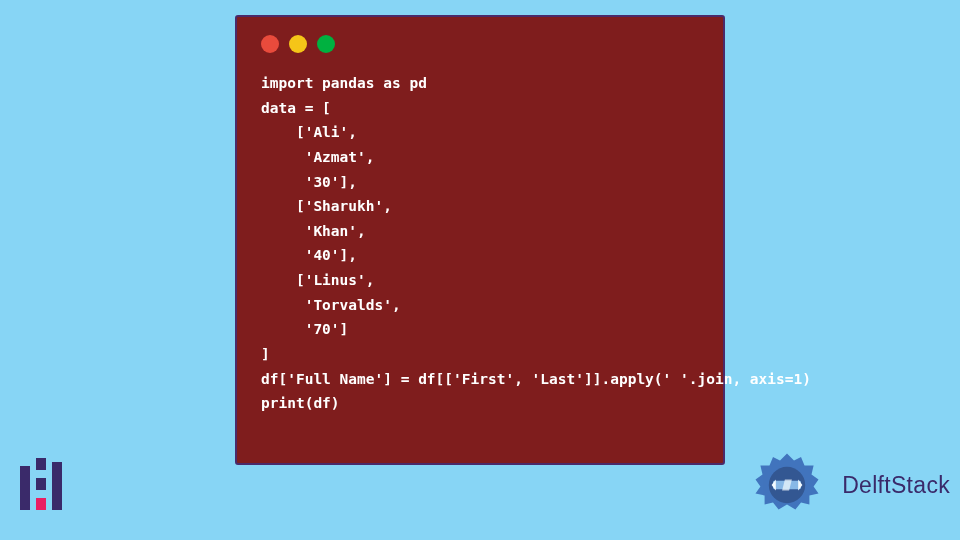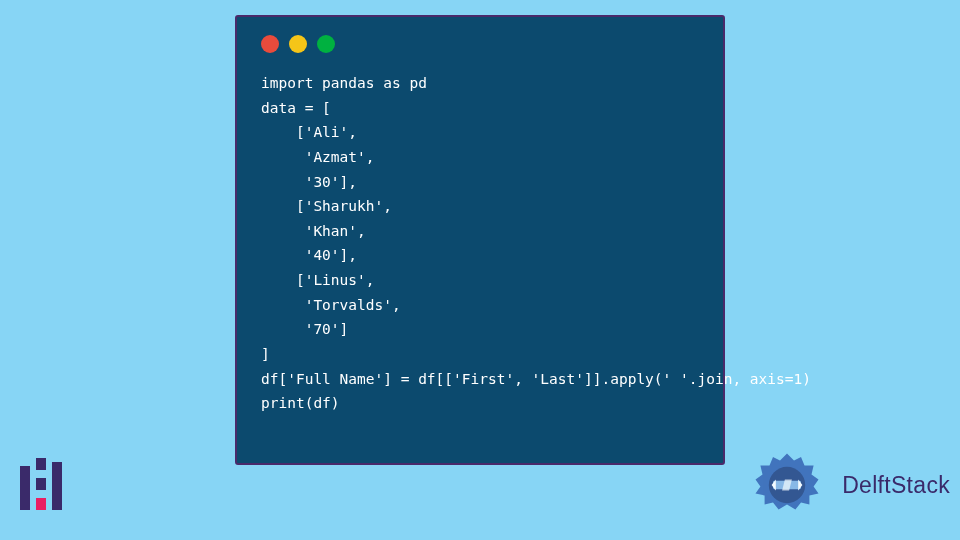--- a/index.html
+++ b/index.html
@@ -13,24 +13,25 @@
       background: #87d5f5;
       position: relative;
       font-family: 'Segoe UI', Tahoma, sans-serif;
     }
     .code-window {
       position: absolute;
       left: 235px;
       top: 15px;
       width: 490px;
       height: 450px;
-      background: #0c4a6e;
+      background: #7f1d1d;
       border: 2px solid #4a2a6a;
       border-radius: 3px;
       padding: 18px 24px;
+      font-weight: bold;
     }
     .window-dots {
       display: flex;
       gap: 10px;
       margin-bottom: 18px;
     }
     .dot {
       width: 18px;
       height: 18px;
       border-radius: 50%;

